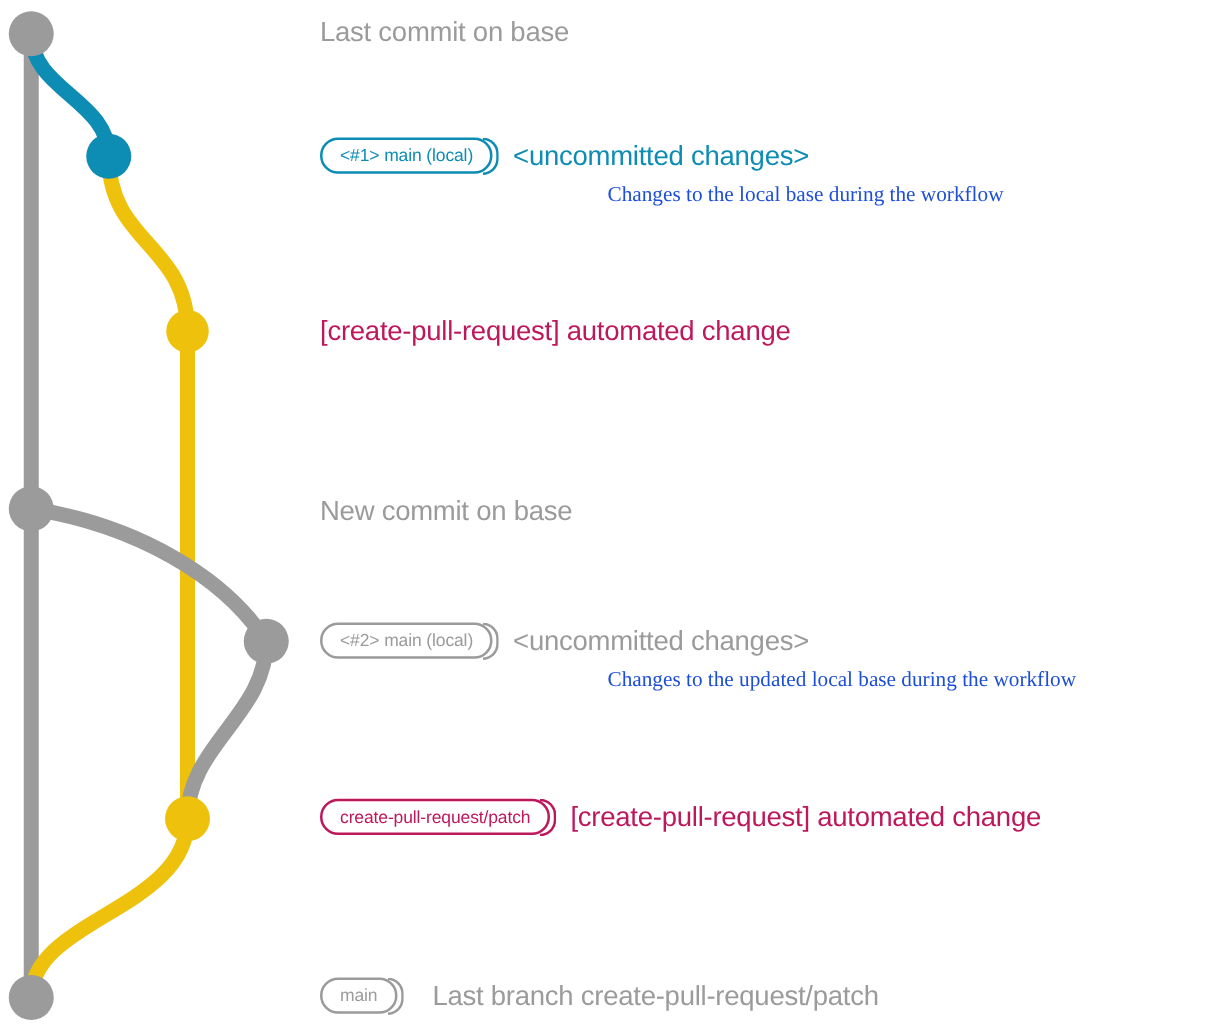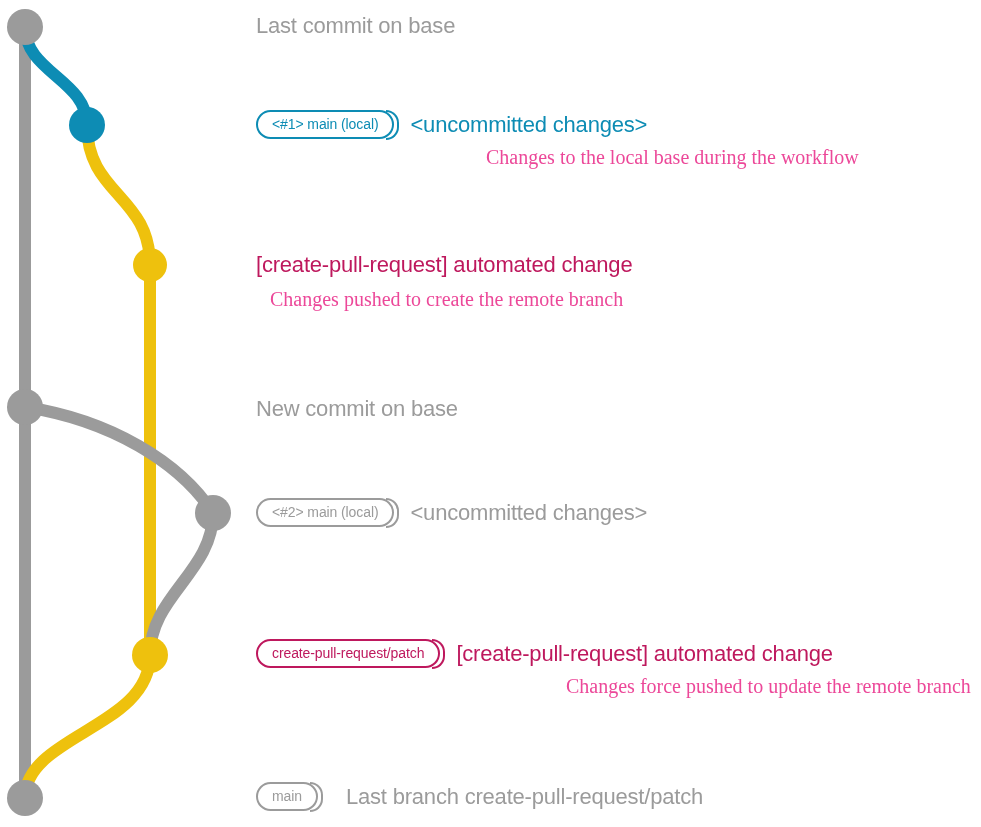--- a/index.html
+++ b/index.html
@@ -75,22 +75,22 @@
   .subject {
     font-size: 22px;
     line-height: 1.15;
     letter-spacing: -0.2px;
   }
 
   
   .desc {
     position: absolute;
     font-family: "Liberation Serif", serif;
-    font-size: 20px;
-    color: #ec4899;
+    font-size: 17px;
+    color: #1d4ed8;
     white-space: nowrap;
     letter-spacing: 0;
   }
 
   
   .c-blue   { color: #0d8cb4; }
   .c-yellow { color: #be185d; }
   .c-gray   { color: #9b9b9b; }
 </style>
 </head>
@@ -136,40 +136,39 @@
     <span class="pill-wrap">
       <span class="pill c-blue">&lt;#1&gt; main (local)</span>
     </span>
     <span class="subject c-blue">&lt;uncommitted changes&gt;</span>
   </div>
   <div class="desc" style="left:486px; top:146px;">Changes to the local base during the workflow</div>
 
   <div class="row" style="left:256px; top:252px;">
     <span class="subject c-yellow">[create-pull-request] automated change</span>
   </div>
-  <div class="desc" style="left:270px; top:288px;">Changes pushed to create the remote branch</div>
 
   <div class="row" style="left:256px; top:396px;align-items:flex-end;">
     <span class="subject c-gray">New commit on base</span>
   </div>
 
   <div class="row" style="left:256px; top:498px;">
     <span class="pill-wrap">
       <span class="pill c-gray">&lt;#2&gt; main (local)</span>
     </span>
     <span class="subject c-gray">&lt;uncommitted changes&gt;</span>
   </div>
+  <div class="desc" style="left:486px; top:534px;">Changes to the updated local base during the workflow</div>
 
   <div class="row" style="left:256px; top:639px;">
     <span class="pill-wrap">
       <span class="pill c-yellow">create-pull-request/patch</span>
     </span>
     <span class="subject c-yellow">[create-pull-request] automated change</span>
   </div>
-  <div class="desc" style="left:566px; top:675px;">Changes force pushed to update the remote branch</div>
 
   <div class="row" style="left:256px; top:782px;gap:12px;">
     <span class="pill-wrap">
       <span class="pill c-gray">main</span>
     </span>
     <span class="subject c-gray">Last branch create-pull-request/patch</span>
   </div>
 
 </div>
 

